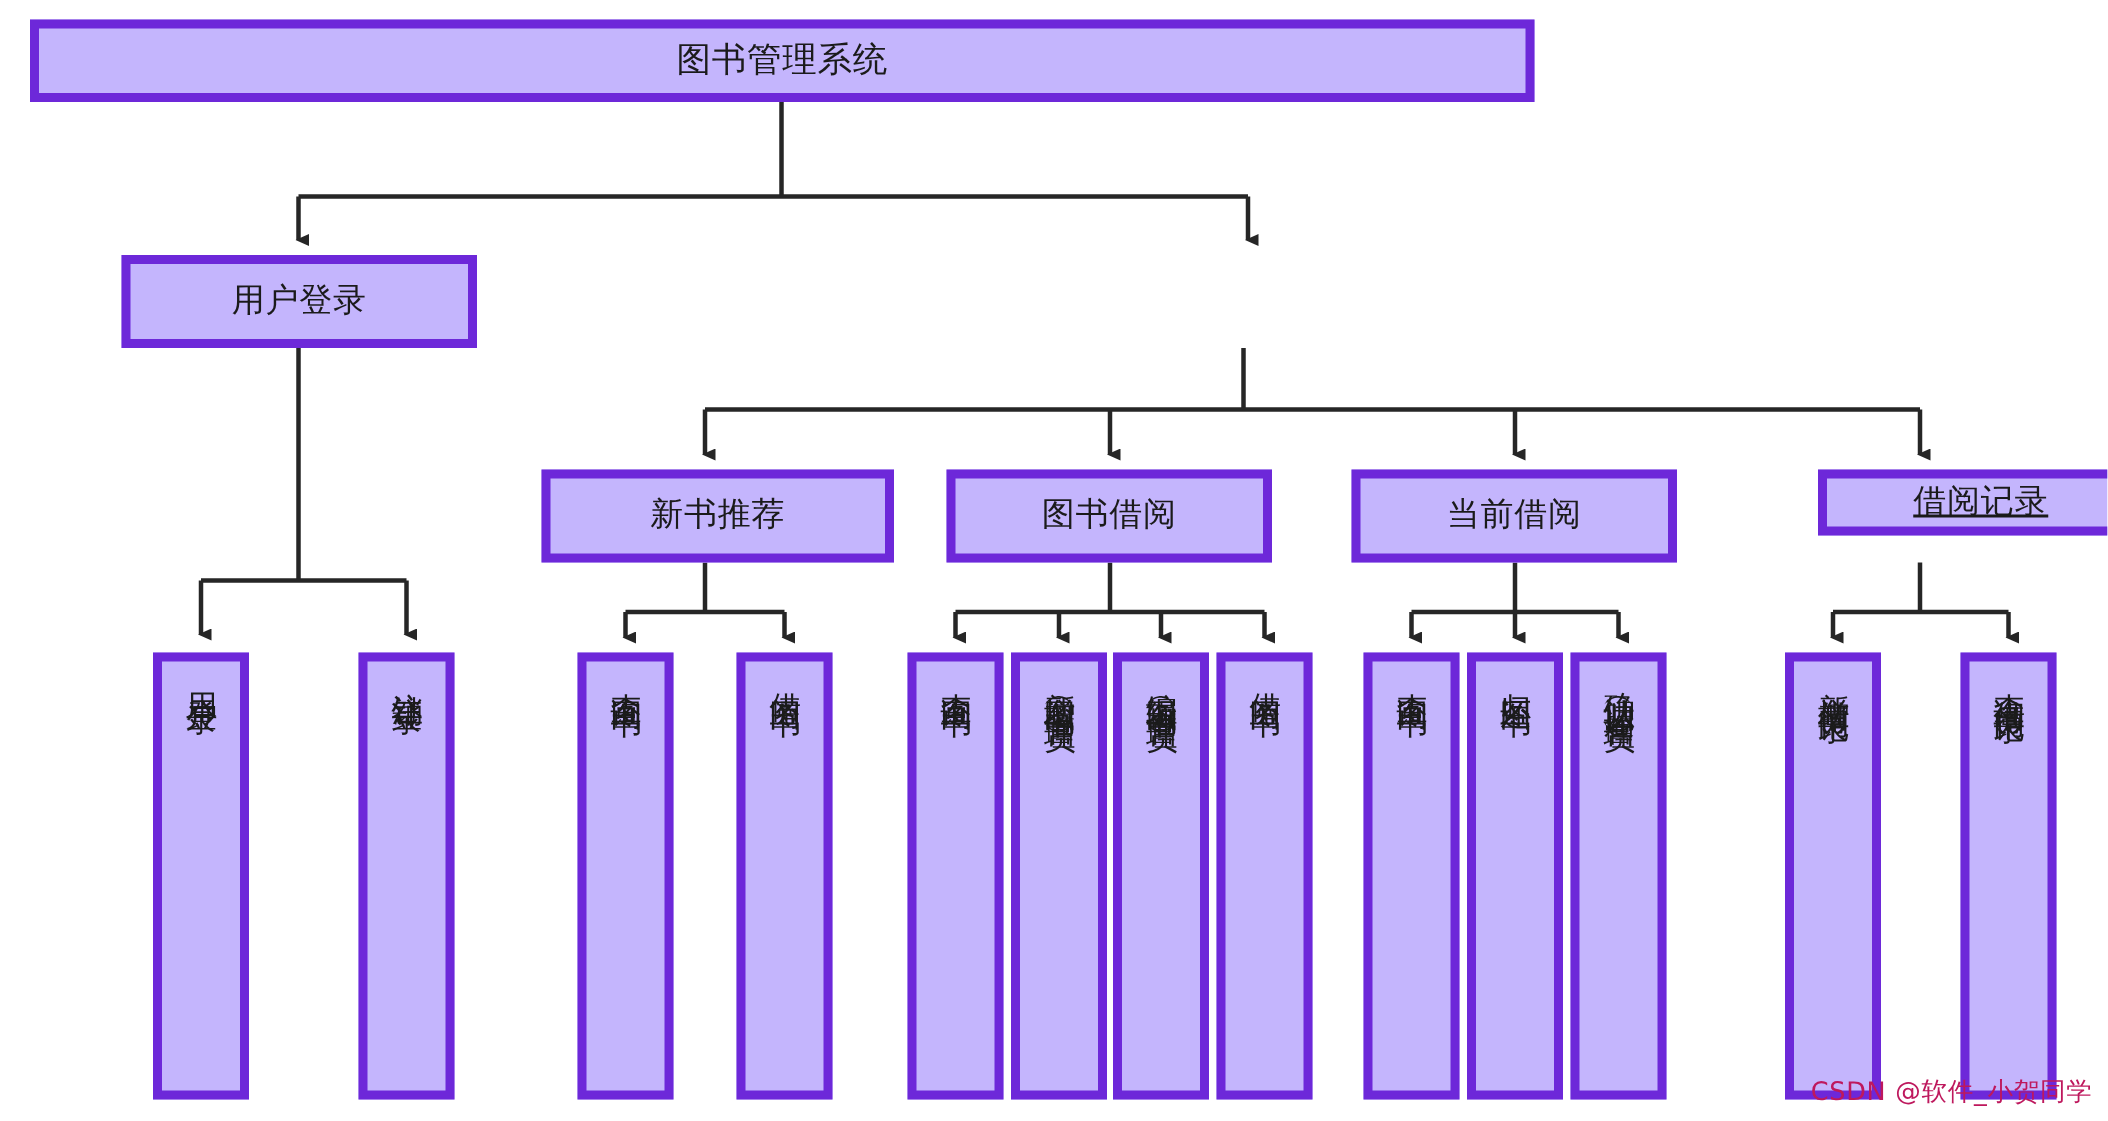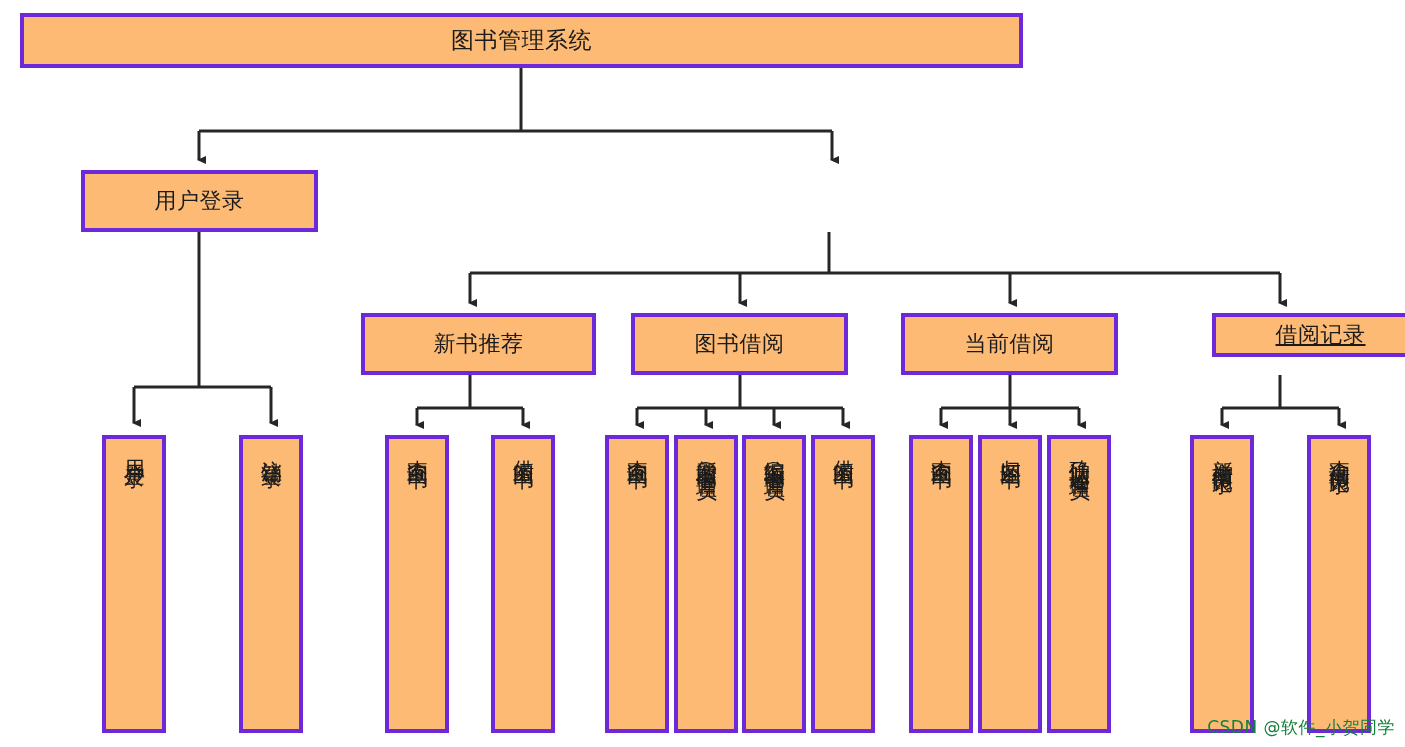--- a/index.html
+++ b/index.html
@@ -22,22 +22,22 @@
     position: absolute;
     left: 0;
     top: 0;
     width: 1405px;
     height: 747px;
     pointer-events: none;
   }
   .node {
     position: absolute;
     box-sizing: border-box;
-    background: #fdba74;
-    border: 4px solid #6d28d9;
+    background: #c4b5fd;
+    border: 6px solid #6d28d9;
     display: flex;
     align-items: center;
     justify-content: center;
     text-align: center;
   }
   .node .lbl {
     color: #1b1b1b;
     line-height: 1.12;
     letter-spacing: 0.5px;
   }
@@ -58,21 +58,21 @@
     text-orientation: upright;
     letter-spacing: 3px;
     line-height: 1;
     white-space: nowrap;
   }
   .watermark {
     position: absolute;
     right: 10px;
     bottom: 8px;
     font-size: 17px;
-    color: #15803d;
+    color: #be185d;
     letter-spacing: 0.5px;
     white-space: nowrap;
   }
 </style>
 </head>
 <body>
 
 <div id="canvas">
 
   <svg class="wires" viewBox="0 0 1405 747">

